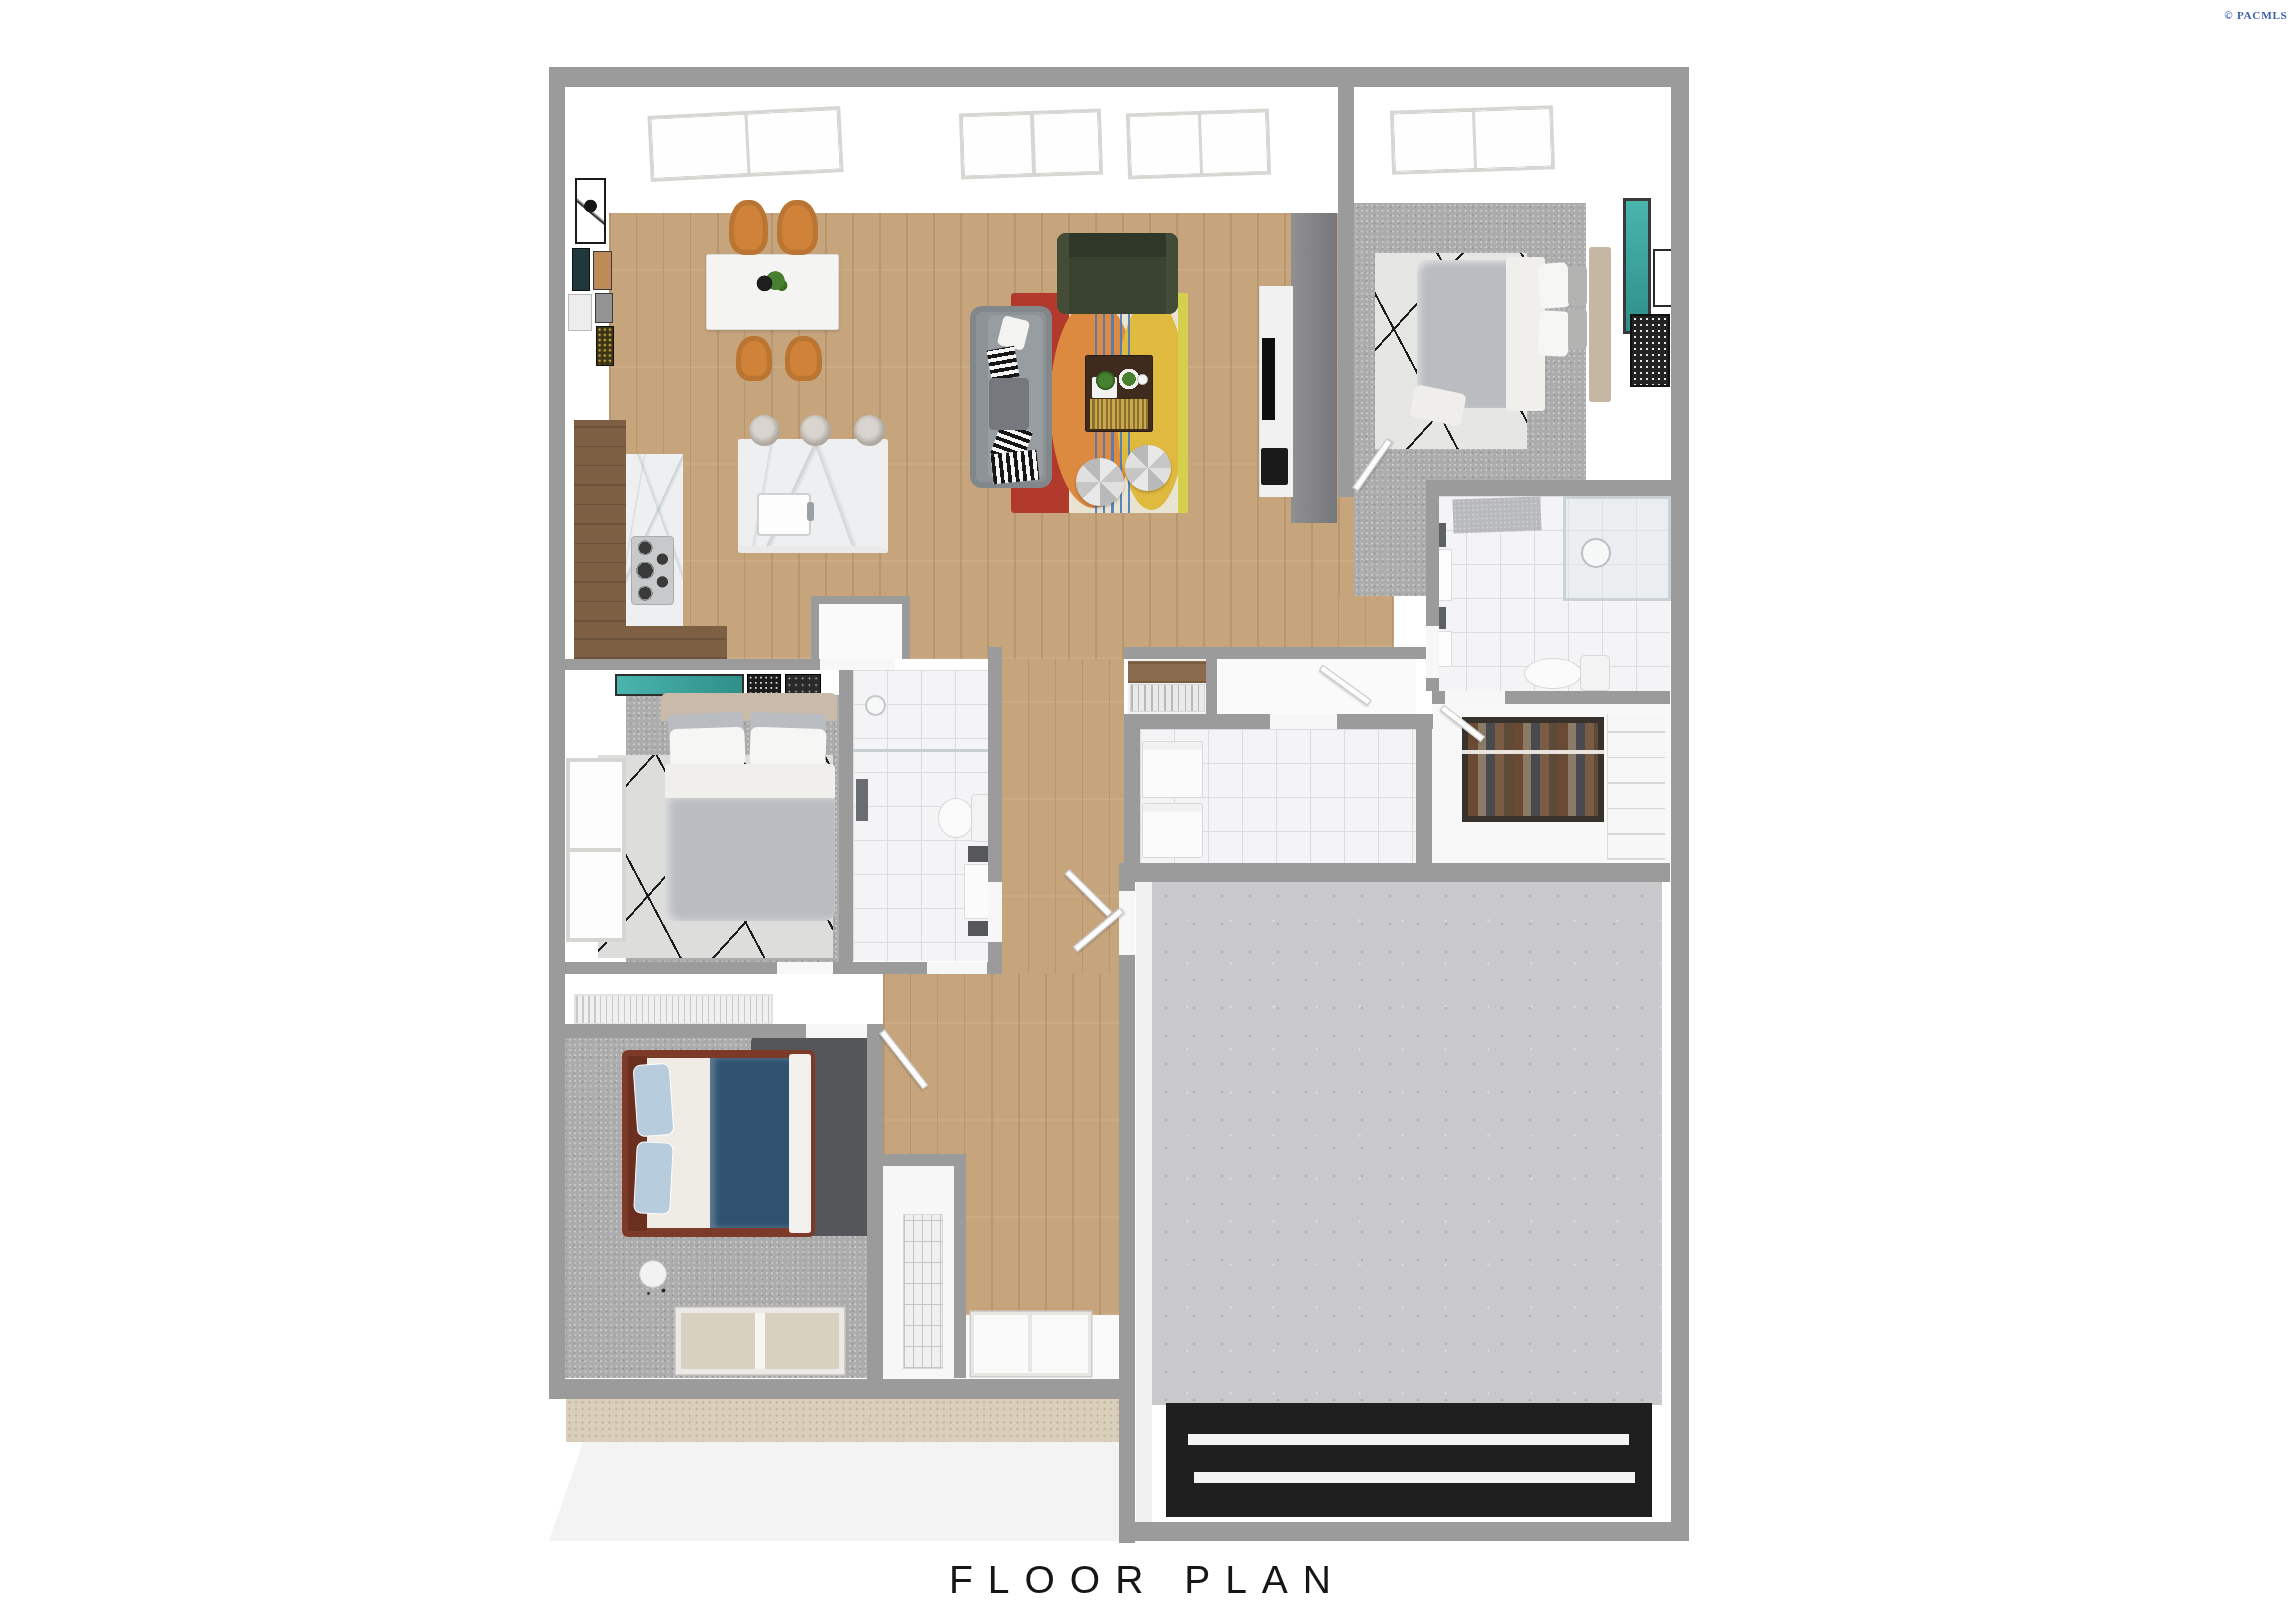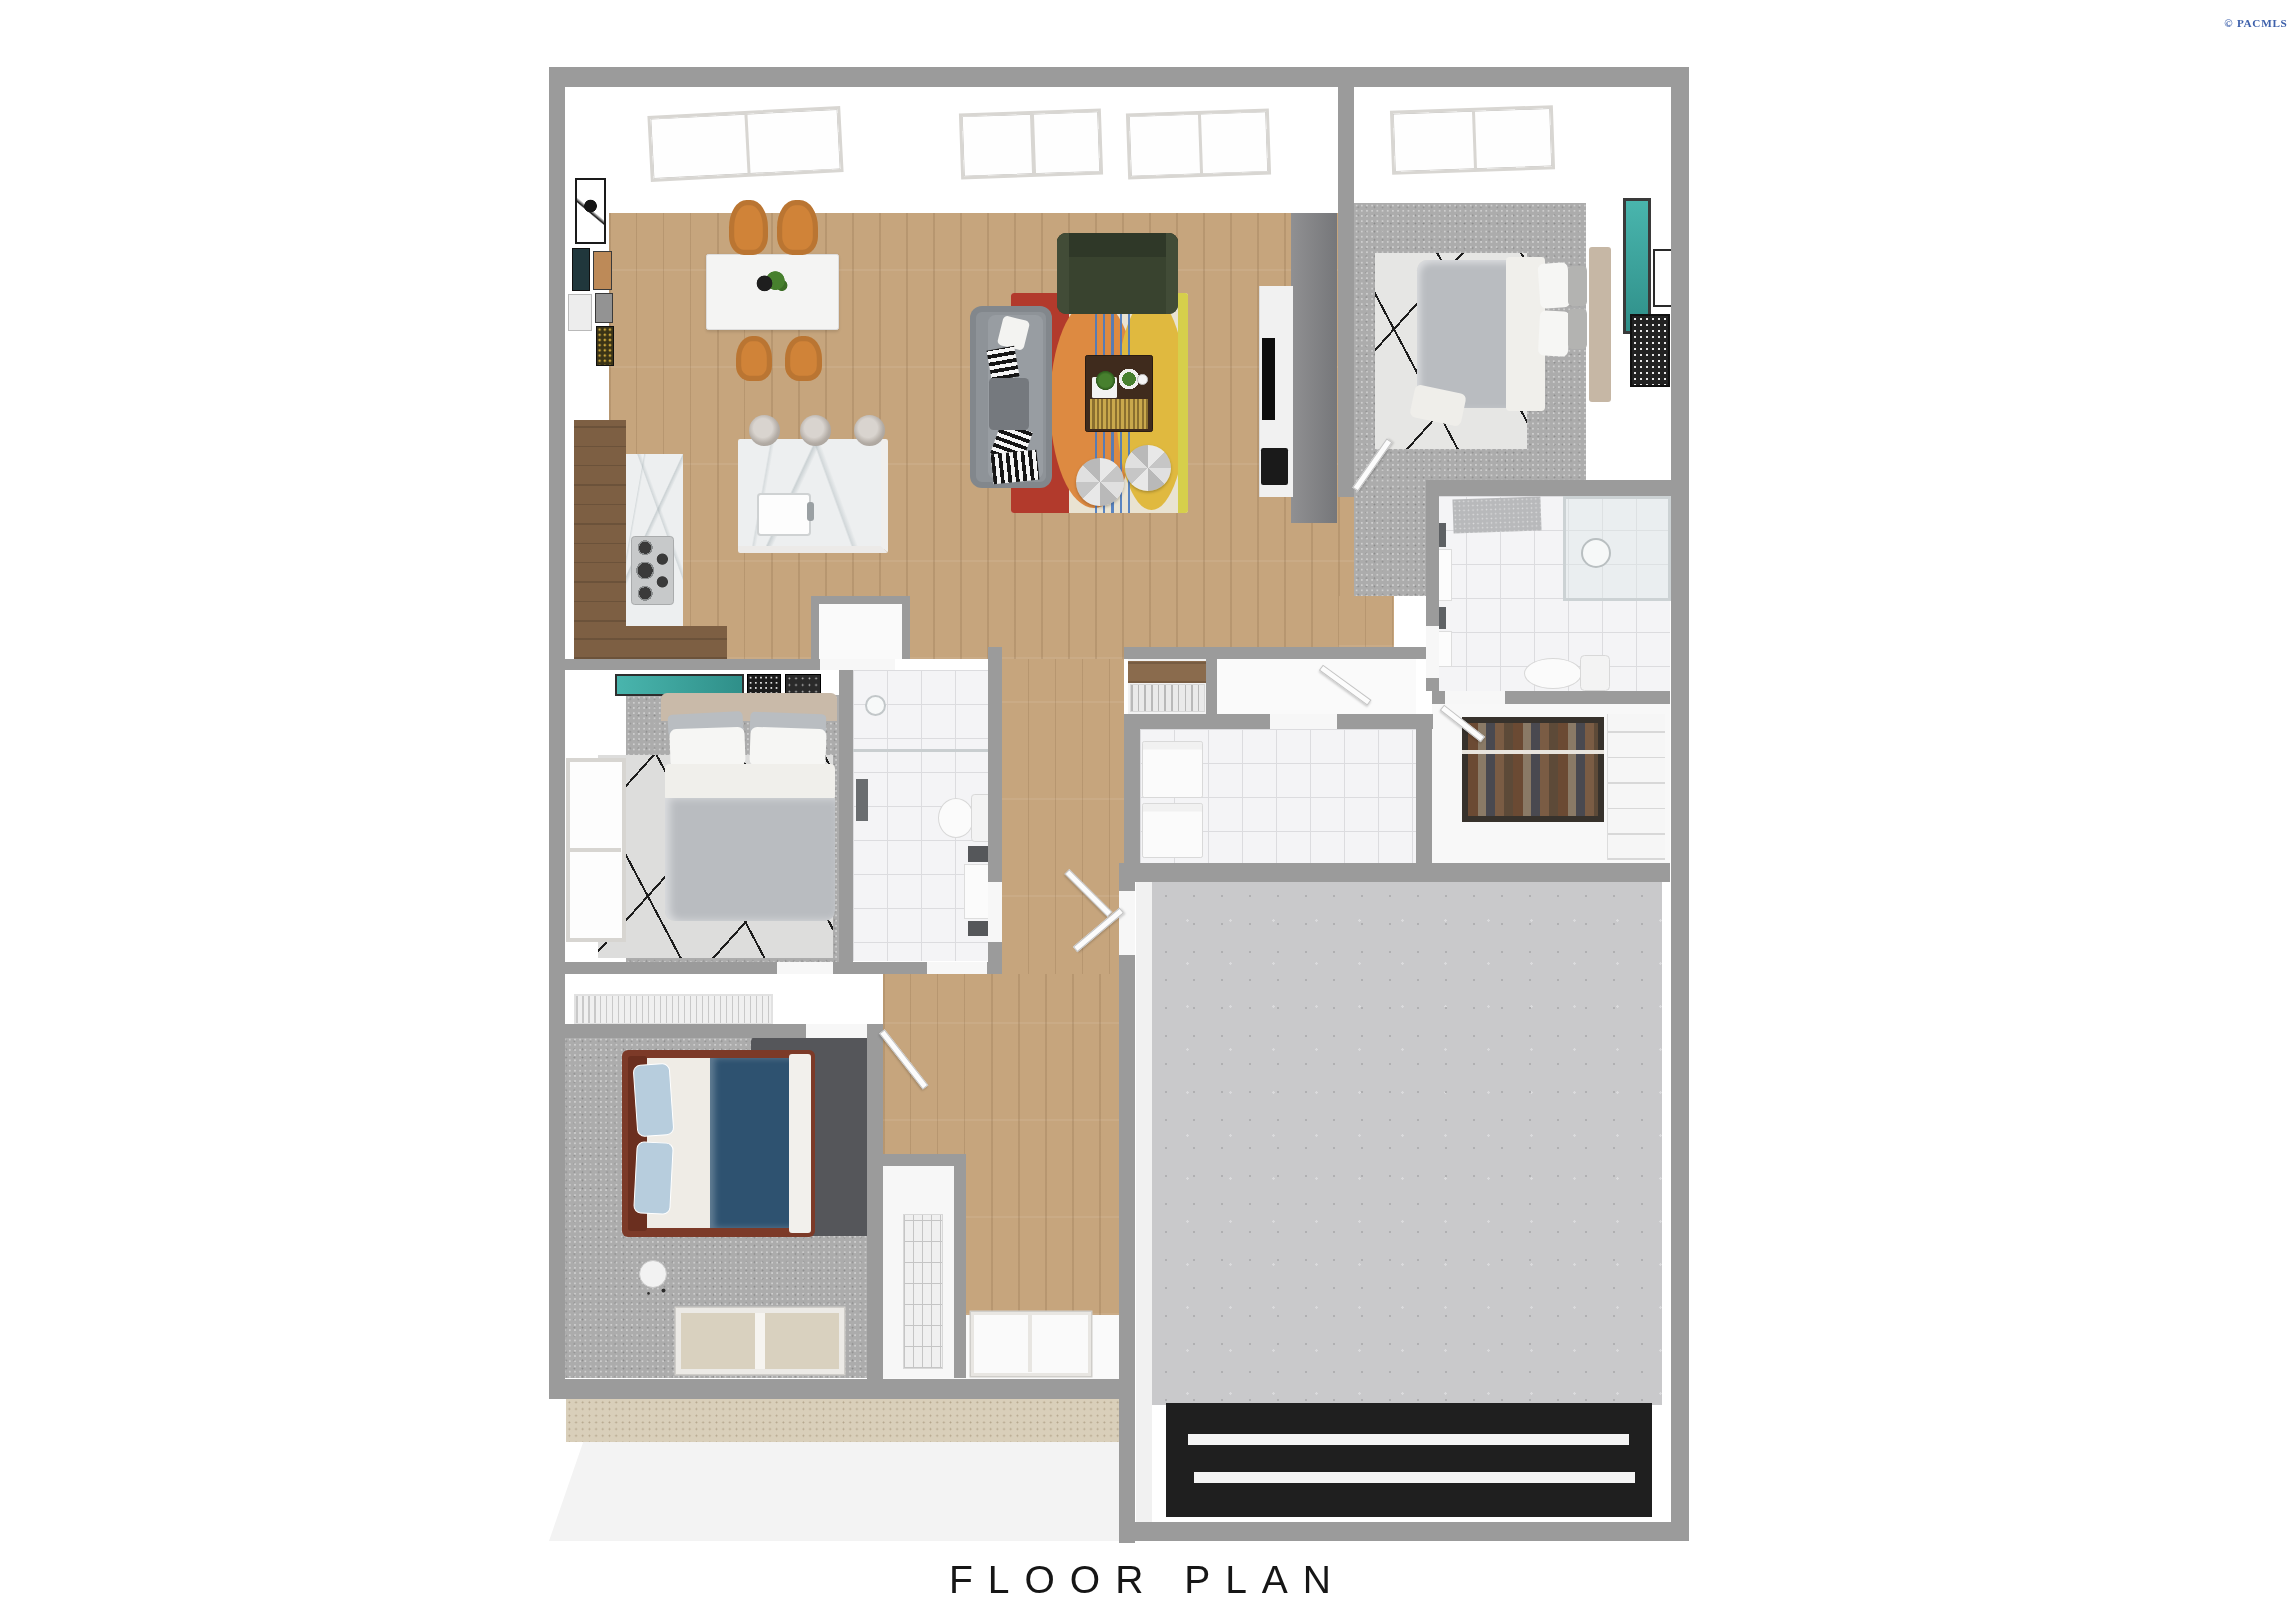--- a/index.html
+++ b/index.html
@@ -18,21 +18,21 @@
   .lines-rug{background-image:repeating-linear-gradient(62deg,rgba(0,0,0,0) 0 72px,#1d1d1d 72px 74px),repeating-linear-gradient(-48deg,rgba(0,0,0,0) 0 88px,#1d1d1d 88px 90px);}
   .bw{background:repeating-linear-gradient(0deg,#151515 0 3.7px,#f5f5f5 3.7px 7.5px);}
   .bwh{background:repeating-linear-gradient(90deg,#151515 0 3.7px,#f5f5f5 3.7px 7.5px);}
   .leaf{background:#fcfcfc;border:0.7px solid #c2c2c2;transform-origin:left center;box-shadow:0.7px 1.5px 2.2px rgba(0,0,0,.18);}
   .skylight{background:#fefefe;border:3.7px solid #d8d6d2;box-shadow:inset 0 0 0 0.7px #c6c4c0;}
   .skydiv{position:absolute;top:0;bottom:0;width:3.7px;background:#d8d6d2;left:50%;}
   .chair{background:#d08338;border-radius:45% 45% 38% 38%/50% 50% 34% 34%;box-shadow:inset 0 0 0 5.2px rgba(0,0,0,.10);}
   .stool{border-radius:50%;background:radial-gradient(circle at 45% 42%,#d9d4cf 0 38%,#b3aca5 62%,#9d968f 100%);}
   .ottoman{border-radius:50%;background:conic-gradient(#e8e8e8 0 45deg,#c6c6c6 45deg 90deg,#e0e0e0 90deg 135deg,#b9b9b9 135deg 180deg,#e8e8e8 180deg 225deg,#c6c6c6 225deg 270deg,#e0e0e0 270deg 315deg,#b9b9b9 315deg 360deg);box-shadow:0 1.5px 3px rgba(0,0,0,.25);}
   .caption{position:absolute;left:0;right:0;top:1558px;text-align:center;font-size:39px;letter-spacing:15px;color:#161616;font-weight:400;}
-  .copyright{position:absolute;top:17px;right:7.5px;font-family:"Liberation Serif",serif;font-weight:bold;font-size:11.2px;letter-spacing:0.7px;color:#3d60ab;text-align:right;}
+  .copyright{position:absolute;top:9px;right:7.5px;font-family:"Liberation Serif",serif;font-weight:bold;font-size:11.2px;letter-spacing:0.7px;color:#3d60ab;text-align:right;}
 </style>
 </head>
 <body>
 
 <div class="scene">
 
   <div class="abs wood" style="left:609px;top:213px;width:745px;height:446px;"></div>
   <div class="abs wood" style="left:1001px;top:659px;width:123px;height:335px;"></div>
   <div class="abs wood" style="left:883px;top:974px;width:241px;height:341px;"></div>
   <div class="abs" style="left:883px;top:1315px;width:241px;height:64px;background:#fafafa;"></div>

